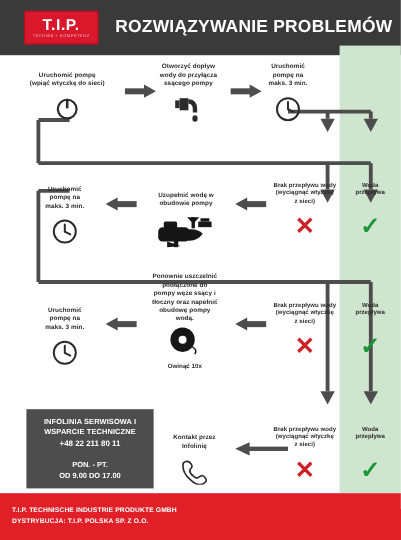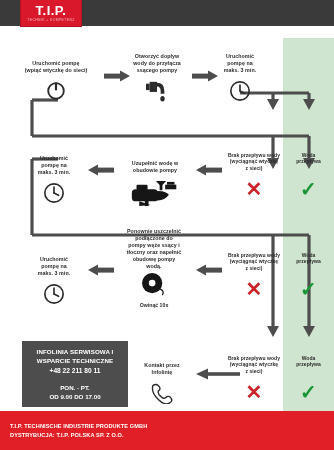--- a/index.html
+++ b/index.html
@@ -7,21 +7,21 @@
   body {
     font-family: "Liberation Sans", sans-serif;
     background:#ffffff;
     position:relative;
     overflow:hidden;
   }
   #page { position:relative; width:334px; height:450px; background:#fff; }
 
   
   .header {
-    position:absolute; left:0; top:0; width:334px; height:26px;
+    position:absolute; left:0; top:0; width:334px; height:46px;
     background:#3a3a3a;
     display:flex; align-items:center;
   }
   .logo-box {
     margin-left:20px; width:62px; height:28px;
     background:#d9182c; border:1px solid #b5101f;
     display:flex; flex-direction:column; align-items:center; justify-content:center;
     position:relative;
   }
   .logo-main {
@@ -91,20 +91,21 @@
 </head>
 <body>
 
 <div id="page">
 
   <div class="header">
     <div class="logo-box">
       <div class="logo-main">T.I.P.</div>
       <div class="logo-sub">TECHNIK + KOMPETENZ</div>
     </div>
+    <div class="header-title">ROZWIĄZYWANIE PROBLEMÓW</div>
   </div>
 
   <div class="green-col"></div>
 
   <div class="conn" style="left:0; top:38px;">
     <svg width="334" height="373" viewBox="0 0 334 373">
 
       <path d="M273,55 L273,61" stroke="#4d4d4d" stroke-width="3.2" fill="none"></path>
       <path d="M240,55 L309,55" stroke="#4d4d4d" stroke-width="3.2" fill="none"></path>
       <path d="M309,55 L309,61" stroke="#4d4d4d" stroke-width="3.2" fill="none"></path>

